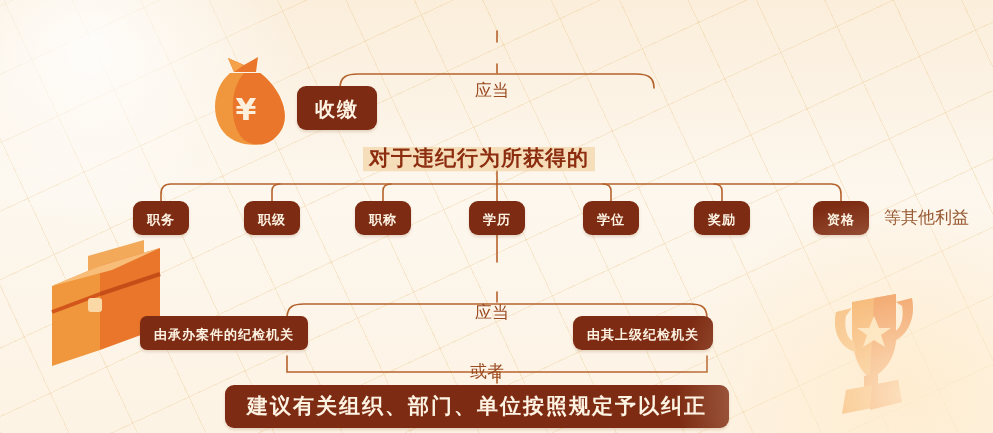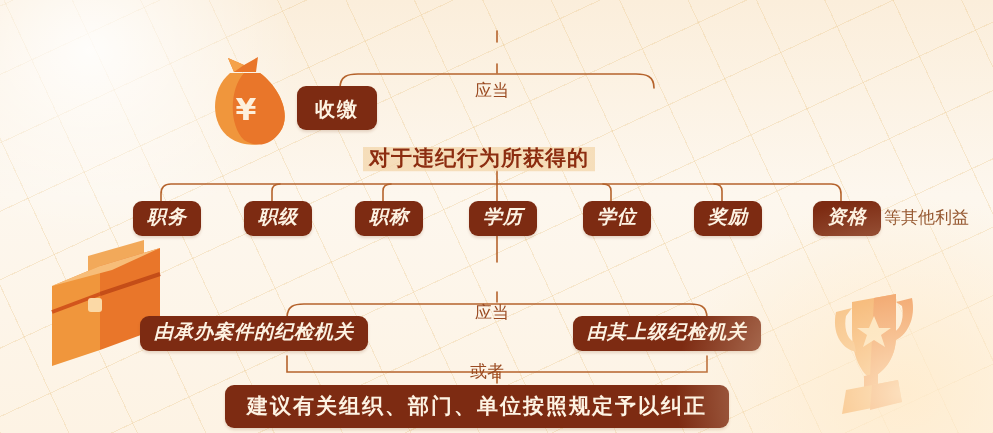--- a/index.html
+++ b/index.html
@@ -61,21 +61,21 @@
     background: #7d2b12;
     color: #fdf3e3;
     font-size: 20px;
     font-weight: bold;
     letter-spacing: 2px;
     border-radius: 9px;
     padding: 10px 18px 7px 18px;
     white-space: nowrap;
     box-shadow: 0 2px 3px rgba(120,60,20,0.18);
   }
-  .pill.small { font-size: 19px; padding: 3px 14px 6px 14px; letter-spacing: 1px; font-style: italic; }
+  .pill.small { font-size: 13px; padding: 10px 14px 6px 14px; letter-spacing: 1px; }
   .pill.wide { font-size: 21px; padding: 7px 22px 8px 22px; }
 
   
   .conn {
     font-size: 17px;
     color: #9a4a21;
     white-space: nowrap;
     margin-top: 37px;
   }
   .tail-note {
@@ -169,19 +169,19 @@
   <div class="abs pill small" style="left:355px; top:201px;">职称</div>
   <div class="abs pill small" style="left:469px; top:201px;">学历</div>
   <div class="abs pill small" style="left:583px; top:201px;">学位</div>
   <div class="abs pill small" style="left:694px; top:201px;">奖励</div>
   <div class="abs pill small" style="left:813px; top:201px;">资格</div>
 
   <div class="abs tail-note" style="left:884px; top:206px;">等其他利益</div>
 
   <div class="abs conn" style="left:475px; top:264px;">应当</div>
 
-  <div class="abs pill small" style="left:140px; top:316px;">由承办案件的纪检机关</div>
+  <div class="abs pill small" style="left:140px; top:316px;border-radius:7px;">由承办案件的纪检机关</div>
   <div class="abs conn" style="left:470px; top:323px;">或者</div>
   <div class="abs pill small" style="left:573px; top:316px;">由其上级纪检机关</div>
 
   <div class="abs pill wide" style="left:225px; top:385px;">建议有关组织、部门、单位按照规定予以纠正</div>
 
 </div>
 
 </body></html>

